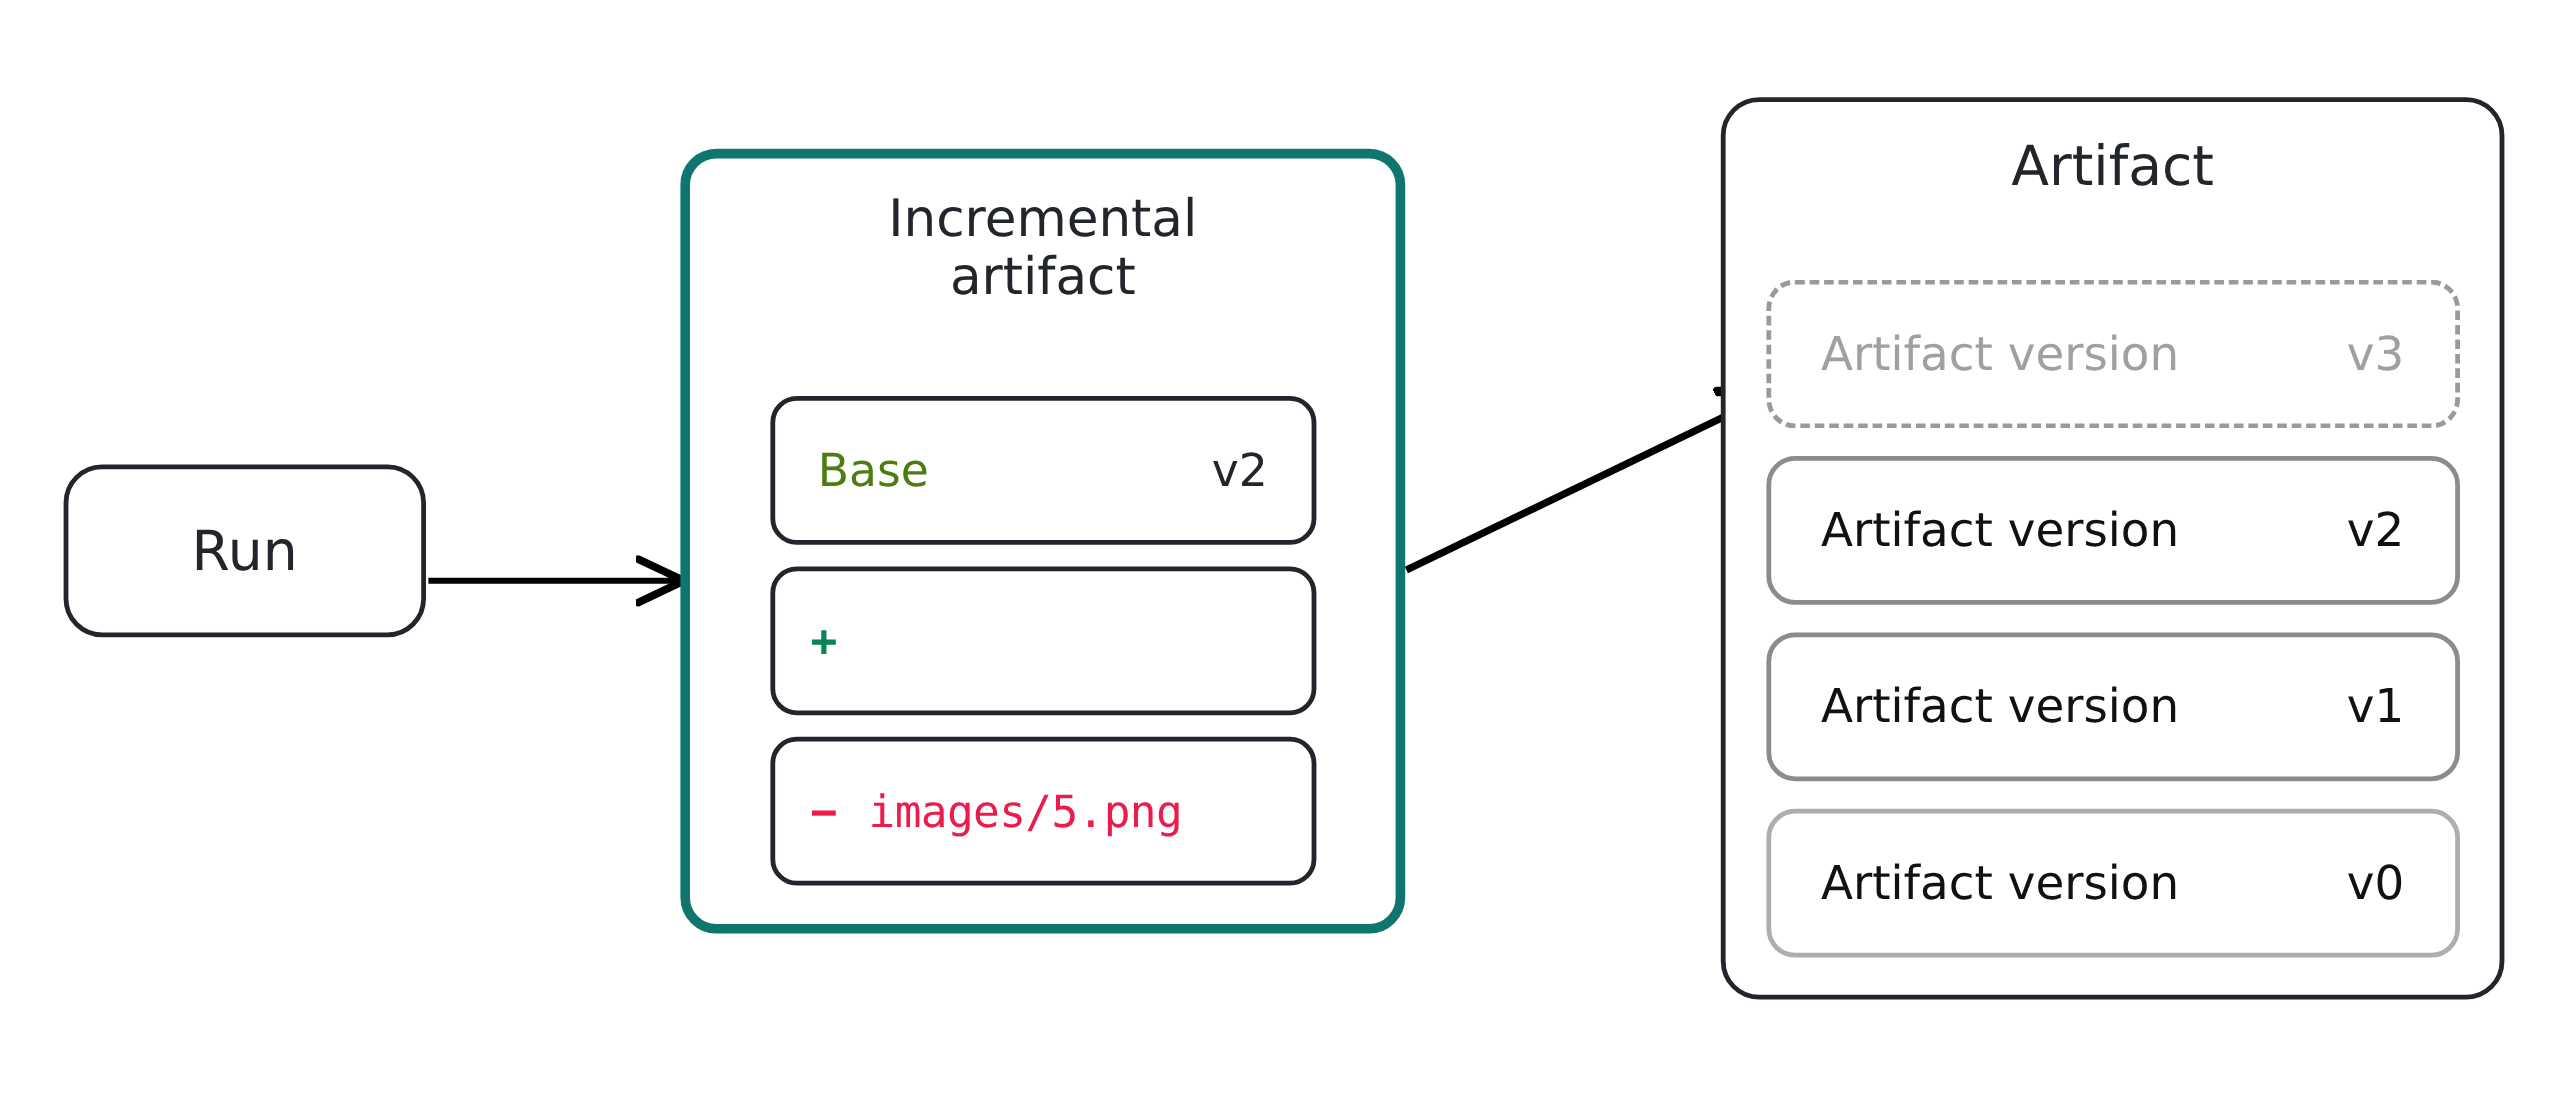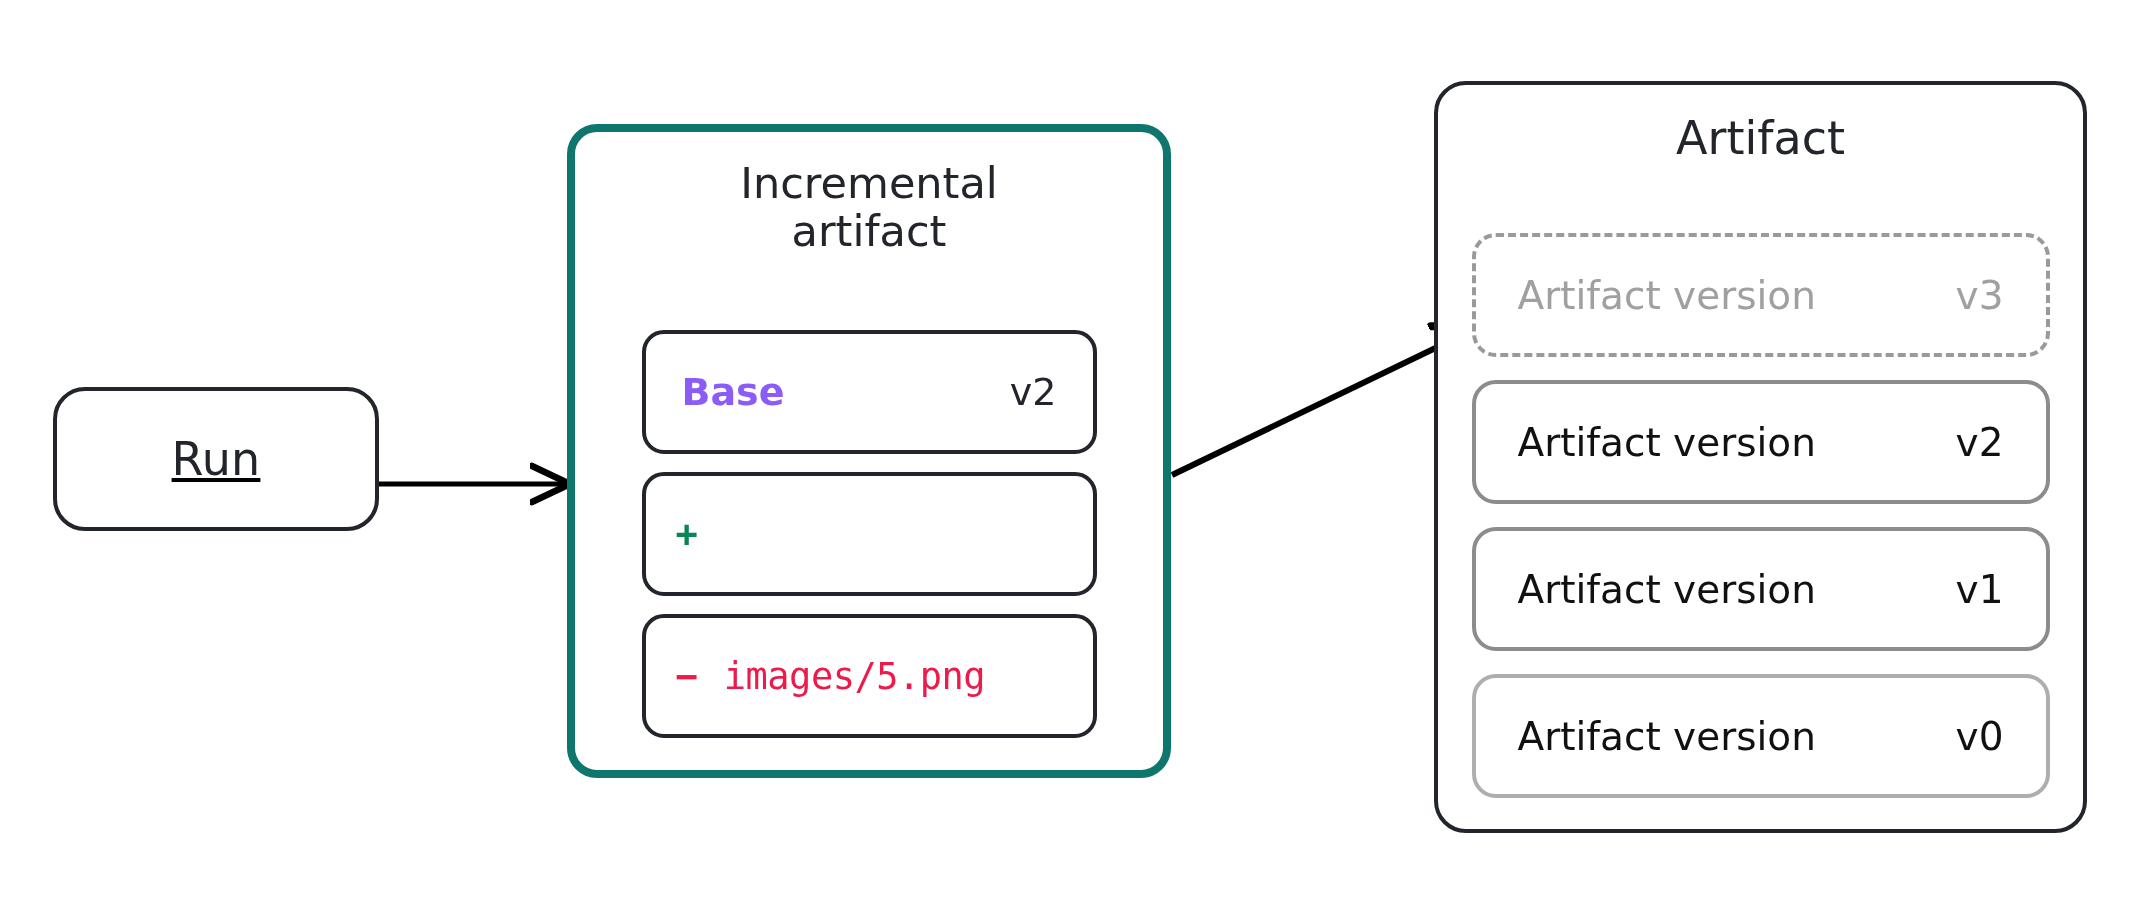--- a/index.html
+++ b/index.html
@@ -22,28 +22,27 @@
   
   .node {
     position: absolute;
     box-sizing: border-box;
     background: #ffffff;
   }
 
   .run-box {
     left: 53px;
     top: 387px;
-    width: 326px;
+    width: 302px;
     height: 144px;
     border: 4px solid #22252b;
     border-radius: 32px;
     display: flex;
     align-items: center;
     justify-content: center;
-    text-decoration: underline;
   }
   .run-label {
     font-size: 46px;
     color: #22252b;
     line-height: 1;
     letter-spacing: 0.2px;
   }
 
   
   .incremental-box {
@@ -81,22 +80,21 @@
     background: #ffffff;
     display: flex;
     align-items: center;
     justify-content: space-between;
     padding: 0 36px;
   }
   .inc-row:last-child { margin-bottom: 0; }
 
   .inc-name {
     font-size: 38px;
-    color: #8b5cf6;
-    font-weight: bold;
+    color: #4d7c0f;
   }
   .inc-version {
     font-size: 38px;
     color: #22252b;
   }
 
   
   .inc-row.diff {
     justify-content: flex-start;
     padding: 0 30px;

